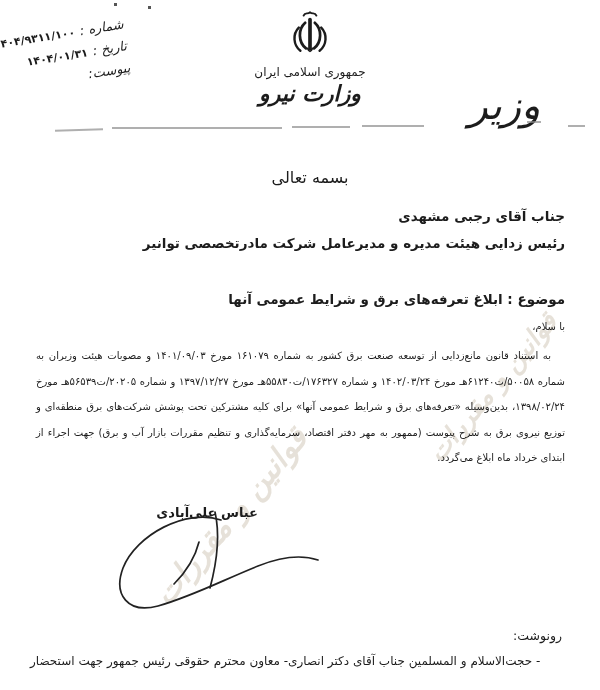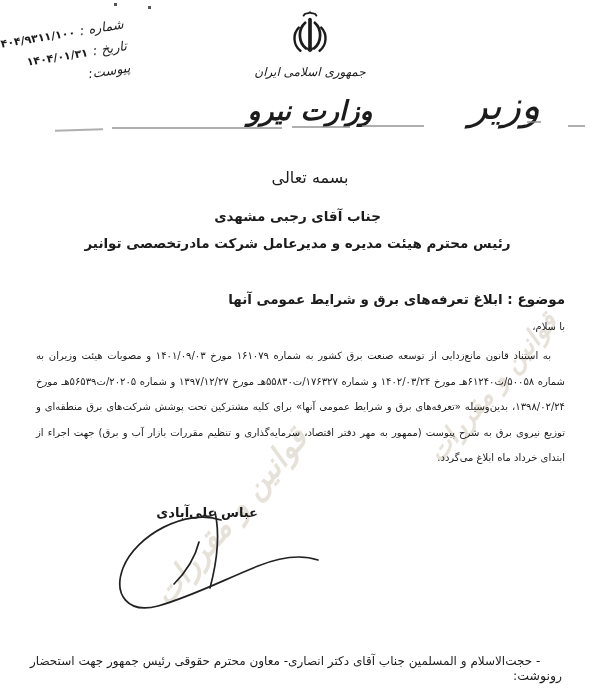--- a/index.html
+++ b/index.html
@@ -13,42 +13,42 @@
       opacity:.5;transform:rotate(-50deg);pointer-events:none;white-space:nowrap;}
   .wm1{top:372px;left:400px;font-size:26px;}
   .wm2{top:498px;left:120px;font-size:31px;}
   
   .meta{position:absolute;left:0;top:26px;width:128px;transform:rotate(-9deg);direction:rtl;}
   .meta-row{display:flex;align-items:baseline;margin-bottom:7px;}
   .meta-label{font-style:italic;font-size:13px;white-space:nowrap;}
   .meta-value{font-weight:bold;font-size:11px;margin-right:5px;white-space:nowrap;letter-spacing:.3px;}
   
   .emblem-wrap{position:absolute;top:8px;left:237px;width:146px;text-align:center;}
-  .country{font-size:12px;font-style:italic;margin-top:1px;white-space:nowrap;}
-  .ministry{font-size:27px;font-weight:bold;font-style:italic;margin-top:16px;white-space:nowrap;}
+  .country{font-size:12px;margin-top:1px;white-space:nowrap;}
+  .ministry{font-size:22px;font-weight:bold;font-style:italic;margin-top:2px;white-space:nowrap;}
   
   .vazir{position:absolute;top:82px;left:452px;width:105px;text-align:center;
          font-size:40px;font-weight:normal;font-style:italic;}
   
   .dash{position:absolute;height:2px;background:#8d8d8d;opacity:.7;}
   .speck{position:absolute;width:3px;height:3px;background:#555;}
   
   .besmellah{position:absolute;top:168px;left:260px;width:100px;text-align:center;font-size:16px;}
-  .recipient{position:absolute;top:203px;right:35px;left:30px;text-align:center;
+  .recipient{position:absolute;top:203px;right:35px;left:30px;text-align:right;
              font-weight:bold;font-size:13.5px;line-height:27px;}
   .subject{position:absolute;top:291px;right:35px;font-weight:bold;font-size:13.5px;text-align:center;}
   .salutation{position:absolute;top:321px;right:35px;font-size:10px;}
   .body-text{position:absolute;top:343px;right:35px;left:36px;font-size:10px;
              line-height:25.5px;text-align:justify;text-indent:14px;}
   
   .signer{position:absolute;top:505px;left:158px;width:100px;text-align:center;
           font-weight:bold;font-size:13px;white-space:nowrap;}
   .sig-svg{position:absolute;left:98px;top:500px;}
   
-  .cc-label{position:absolute;top:668px;right:38px;font-size:12.5px;}
+  .cc-label{position:absolute;top:628px;right:38px;font-size:12.5px;}
   .cc-item{position:absolute;top:654px;right:46px;left:30px;font-size:12px;
            text-align:left;white-space:nowrap;}
 </style>
 </head>
 <body>
 
 <div class="page">
 
   <div class="wm wm1">قوانین و مقررات</div>
   <div class="wm wm2">قوانین و مقررات</div>
@@ -99,21 +99,21 @@
   <div class="dash" style="left:112px;top:127px;width:170px;"></div>
   <div class="dash" style="left:292px;top:126px;width:58px;"></div>
   <div class="dash" style="left:362px;top:125px;width:62px;"></div>
   <div class="dash" style="left:527px;top:121px;width:14px;"></div>
   <div class="dash" style="left:568px;top:125px;width:17px;"></div>
 
   <div class="besmellah">بسمه تعالی</div>
 
   <div class="recipient">
     <div>جناب آقای رجبی مشهدی</div>
-    <div>رئیس محترم هیئت مدیره و مدیرعامل شرکت مادرتخصصی توانیر</div>
+    <div>رئیس زدایی هیئت مدیره و مدیرعامل شرکت مادرتخصصی توانیر</div>
   </div>
 
   <div class="subject">موضوع : ابلاغ تعرفه‌های برق و شرایط عمومی آنها</div>
 
   <div class="salutation">با سلام،</div>
 
   <div class="body-text">به استناد قانون مانع‌زدایی از توسعه صنعت برق کشور به شماره ۱۶۱۰۷۹ مورخ ۱۴۰۱/۰۹/۰۳ و مصوبات هیئت وزیران به شماره ۵۰۰۵۸/ت۶۱۲۴۰هـ مورخ ۱۴۰۲/۰۳/۲۴ و شماره ۱۷۶۳۲۷/ت۵۵۸۳۰هـ مورخ ۱۳۹۷/۱۲/۲۷ و شماره ۲۰۲۰۵/ت۵۶۵۳۹هـ مورخ ۱۳۹۸/۰۲/۲۴، بدین‌وسیله «تعرفه‌های برق و شرایط عمومی آنها» برای کلیه مشترکین تحت پوشش شرکت‌های برق منطقه‌ای و توزیع نیروی برق به شرح پیوست (ممهور به مهر دفتر اقتصاد، سرمایه‌گذاری و تنظیم مقررات بازار آب و برق) جهت اجراء از ابتدای خرداد ماه ابلاغ می‌گردد.</div>
 
   <div class="signer">عباس علی‌آبادی</div>
 

